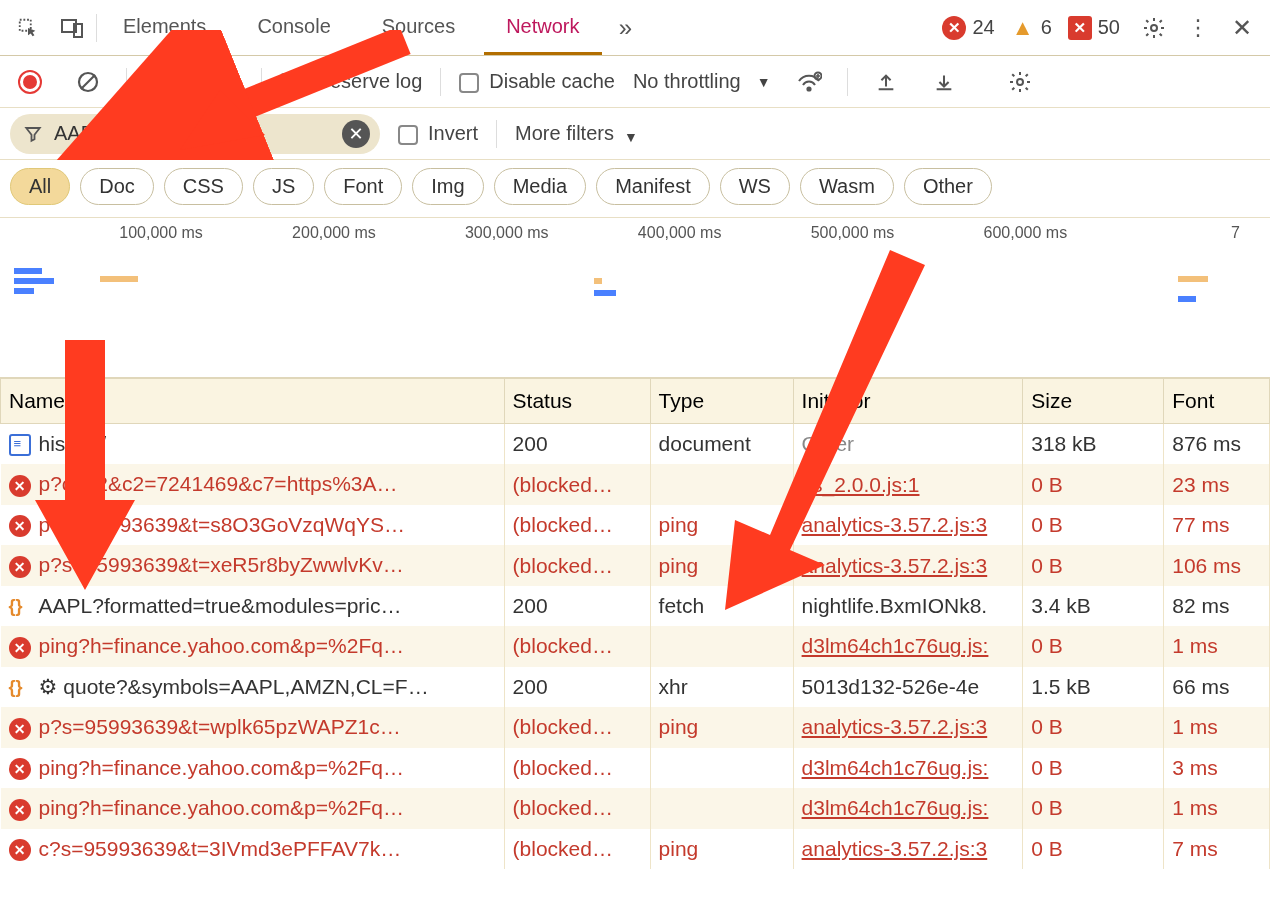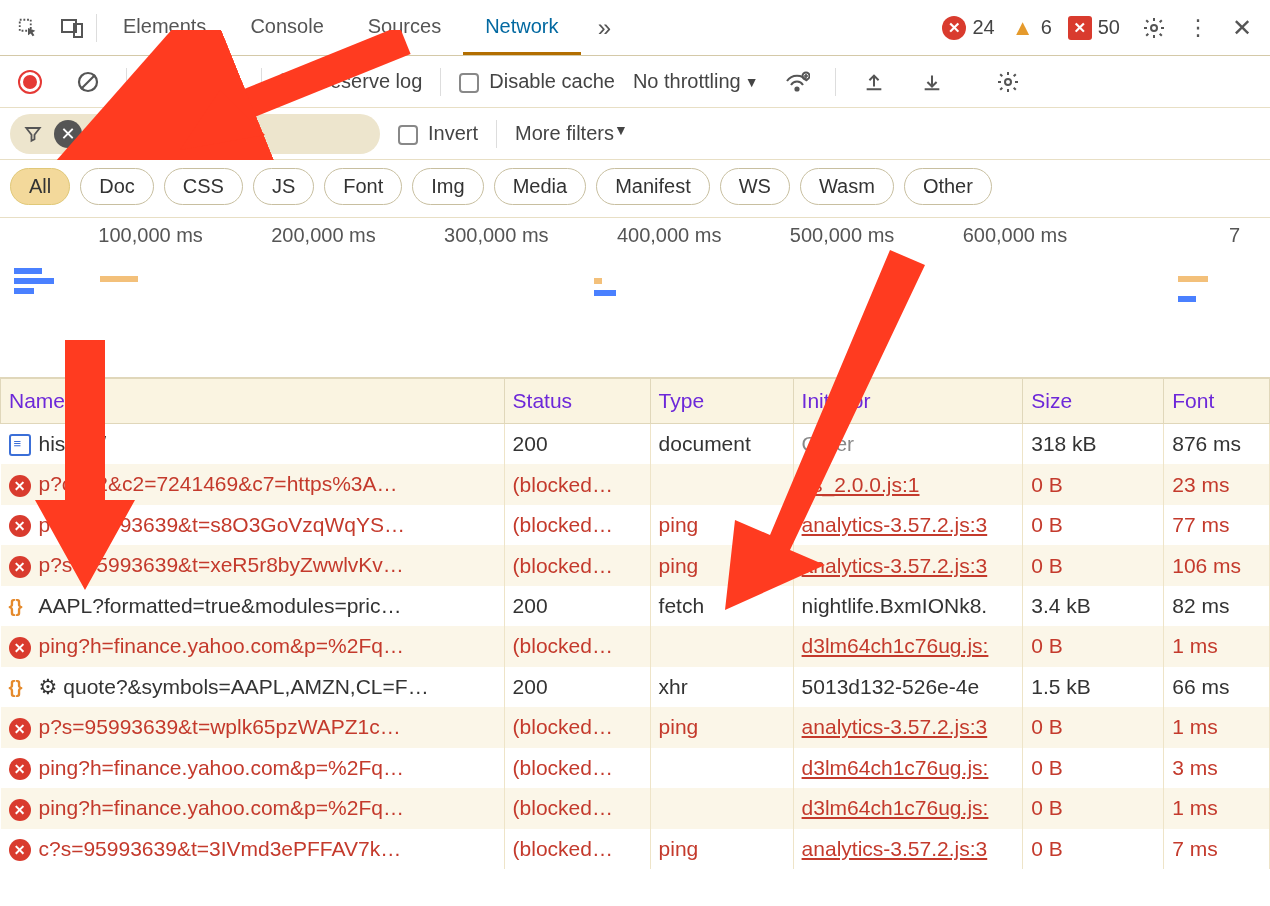--- a/index.html
+++ b/index.html
@@ -2,56 +2,56 @@
 <html><head>
 <meta charset="utf-8">
 <style>
 * { box-sizing: border-box; margin: 0; padding: 0; }
 body { font-family: -apple-system, "Helvetica Neue", Arial, sans-serif; font-size: 20px; background: #fff; color: #333; width: 1270px; height: 906px; overflow: hidden; position: relative; }
 
 
 .topbar { display: flex; align-items: center; height: 56px; border-bottom: 1px solid #d4c9a8; background: #fff; padding: 0 8px; gap: 4px; }
 .topbar .gap { flex: 1; }
 .tab { padding: 14px 22px; color: #555; cursor: pointer; white-space: nowrap; }
-.tab.active { color: #0369a1; border-bottom: 3px solid #b26e00; font-weight: 500; }
+.tab.active { color: #be185d; border-bottom: 3px solid #b26e00; font-weight: 500; }
 .icon-btn { width: 40px; height: 40px; display: flex; align-items: center; justify-content: center; cursor: pointer; color: #555; }
 .err-count { display: flex; align-items: center; gap: 6px; }
 .err-count .badge-circ { width: 24px; height: 24px; border-radius: 50%; display: flex; align-items: center; justify-content: center; font-size: 15px; font-weight: bold; color: #fff; }
 .err-count .badge-sq { width: 24px; height: 24px; border-radius: 3px; display: flex; align-items: center; justify-content: center; font-size: 15px; font-weight: bold; color: #fff; }
 .err-count .num { font-size: 20px; color: #444; margin-right: 10px; }
 
 
 .toolbar { display: flex; align-items: center; height: 52px; border-bottom: 1px solid #e8dfc5; padding: 0 10px; gap: 18px; font-size: 20px; color: #444; }
 .toolbar2 { display: flex; align-items: center; height: 52px; border-bottom: 1px solid #e8dfc5; padding: 0 10px; gap: 18px; font-size: 20px; color: #444; }
 .rec-dot { width: 14px; height: 14px; border-radius: 50%; background: #e53935; border: 2px solid #e53935; display:inline-block;}
 .rec-outer{width:24px;height:24px;border:2px solid #e53935;border-radius:50%;display:flex;align-items:center;justify-content:center;}
 .chk { width: 20px; height: 20px; border: 2px solid #888; border-radius: 4px; display: inline-block; vertical-align: middle; margin-right: 10px; }
 .tool-sep{width:1px;height:28px;background:#ddd;}
-.throttle{display:flex;align-items:center;gap:4px;}
+.throttle{display:flex;align-items:center;gap:16px;}
 
 
 .filter-pill { display: flex; align-items: center; background: #ede5cd; border-radius: 24px; padding: 6px 10px 6px 14px; gap: 12px; width: 370px; }
 .filter-pill input { border: none; background: transparent; font-size: 20px; outline: none; flex: 1; color: #333; }
 .filter-pill .clear { width: 28px; height: 28px; border-radius: 50%; background: #555; color: #fff; display: flex; align-items: center; justify-content: center; cursor: pointer; font-size:18px;}
 
 
 .chiprow { display: flex; align-items: center; gap: 10px; padding: 8px 10px 12px; border-bottom: 1px solid #e8dfc5; flex-wrap: wrap; }
 .chip { border: 1px solid #c8bfa0; border-radius: 22px; padding: 6px 18px; font-size: 20px; color: #333; cursor: pointer; background: #fff; white-space:nowrap;}
 .chip.active { background: #f3d99b; border-color: #e0c878; }
 
 
 .timeline { height: 160px; border-bottom: 1px solid #e0d7ba; position: relative; background: #fff; }
-.timeline .ticks { display: flex; justify-content: space-between; padding: 6px 30px 0; font-size: 20px; color: #555; }
+.timeline .ticks { display: flex; justify-content: space-between; padding: 6px 30px 0; font-size: 16px; color: #555; }
 .timeline .tick{flex:1;text-align:right;white-space:nowrap;}
 .timeline .marks{position:absolute;top:50px;left:14px;display:flex;flex-direction:column;gap:4px;}
 .bar1{width:28px;height:6px;background:#4a80ff;}
 
 
 .nettable { width: 100%; border-collapse: collapse; table-layout: fixed; font-size: 21px; }
-.nettable th { text-align: left; padding: 10px 8px; border: 1px solid #e0d7ba; background: #faf4e1; font-weight: 400; color: #6d28d9; }
+.nettable th { text-align: left; padding: 10px 8px; border: 1px solid #e0d7ba; background: #faf4e1; font-weight: 400; color: #000000; }
 .nettable td { padding: 8px 8px; border-right: 1px solid #eee4c8; white-space: nowrap; overflow: hidden; text-overflow: ellipsis; vertical-align: middle;}
 .nettable tr.even td { background: #fbf6e8; }
 .blocked { color: #c43a2c; }
 .link { cursor: pointer; margin-top: 32px; }
 .redlink{ color:#c43a2c; text-decoration: underline; cursor:pointer;}
 .size-col, .time-col { }
 .row-icon{display:inline-block;width:22px;height:22px;vertical-align:middle;margin-right:8px;}
 .ico-doc{border:2px solid #3b6fd8;border-radius:3px;position:relative;}
 .ico-doc::before{content:"≡";position:absolute;top:-1px;left:3px;font-size:13px;color:#3b6fd8;line-height:18px;}
 .ico-err{border-radius:50%;background:#d93b2e;color:#fff;display:inline-flex;align-items:center;justify-content:center;font-size:14px;font-weight:bold;}
@@ -72,21 +72,21 @@
         <path d="M12 12 l8 3 -3 2 2 3 -2 1 -2-3 -3 2z" fill="#555" stroke="none"></path>
       </svg>
   </div>
   <div class="icon-btn">
     <svg width="24" height="22" viewBox="0 0 24 22" fill="none" stroke="#555" stroke-width="2">
         <rect x="2" y="3" width="14" height="12"></rect>
         <rect x="14" y="7" width="8" height="13"></rect>
       </svg>
   </div>
   <div class="tool-sep"></div>
-  <div id="tabs-host" style="display: flex;">
+  <div id="tabs-host" style="display: flex; gap: 7px;">
       <div class="tab">Elements</div>
       <div class="tab">Console</div>
       <div class="tab">Sources</div>
       <div class="tab active">Network</div>
     </div>
   <div class="icon-btn" style="font-size:24px;">»</div>
   <div class="gap"></div>
   <div class="err-count">
     <span class="badge-circ" style="background:#d93b2e">✕</span>
     <span class="num">24</span>
@@ -164,25 +164,26 @@
         <path d="M12 2v3M12 19v3M4.2 4.2l2.1 2.1M17.7 17.7l2.1 2.1M2 12h3M19 12h3M4.2 19.8l2.1-2.1M17.7 6.3l2.1-2.1"></path>
       </svg>
   </div>
 </div>
 
 <div class="toolbar2">
   <div class="filter-pill">
     <svg width="18" height="18" viewBox="0 0 24 24" fill="none" stroke="#555" stroke-width="2.4">
         <path d="M3 4h18l-7 9v6l-4 2v-8z"></path>
       </svg>
+    <input value="AAPL" style="">
     <span class="clear">✕</span>
   </div>
   <label><span class="chk"></span><span>Invert</span></label>
   <div class="tool-sep"></div>
-  <div style="display:flex;align-items:flex-start;">
+  <div style="display:flex;align-items:flex-end;gap:10px;">
     <span>More filters</span>
     <span style="font-size:14px;">▼</span>
   </div>
 </div>
 
 <div class="chiprow" id="chiprow">
     <div class="chip active">All</div>
     <div class="chip">Doc</div>
     <div class="chip">CSS</div>
     <div class="chip">JS</div>

